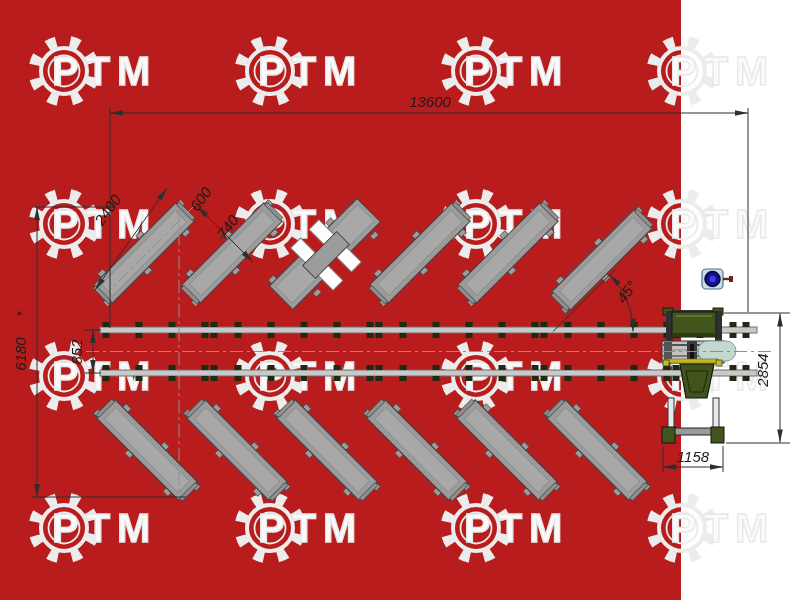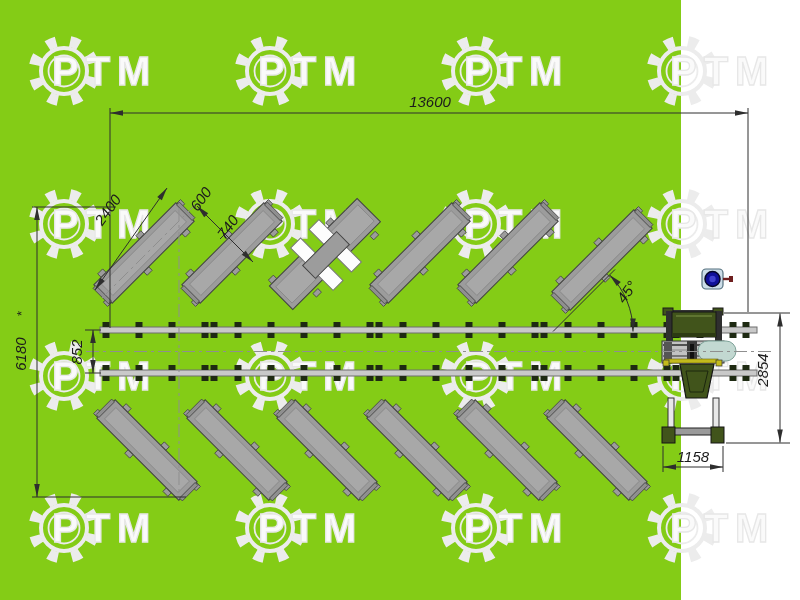--- a/index.html
+++ b/index.html
@@ -1,17 +1,17 @@
 <!DOCTYPE html>
 <html style="--line: #2e2e2e; --rail: #c9c9c9; --bolt: #1e2a12; --conveyor: #9c9c9c; --green: #41541b; --greendark: #2c3a12; --teal: #c2d8d1; --yellow: #c3bb1c; --blue: #10109a; --handle: #6e1f1f; --wm: #ececec;"><head>
 <meta charset="utf-8">
 <style>
   html,body{margin:0;padding:0;background:#fff;}
   body{width:800px;height:600px;overflow:hidden;font-family:"Liberation Sans",sans-serif;}
-  .canvas{position:relative;width:681px;height:600px;background:#84cc16;}
+  .canvas{position:relative;width:681px;height:600px;background:#b91c1c;}
   svg{display:block;}
 
   
   .dim, .ext, .tick { stroke:var(--line); stroke-width:1; fill:none; }
   .arr { fill:var(--line); stroke:none; }
   .cl  { stroke:#8f8f8f; stroke-width:1; fill:none; stroke-dasharray:13 4 3 4; }
 
   
   .rail { fill:var(--rail); stroke:#6e6e6e; stroke-width:1; }
   .bolt { fill:var(--bolt); stroke:none; }

